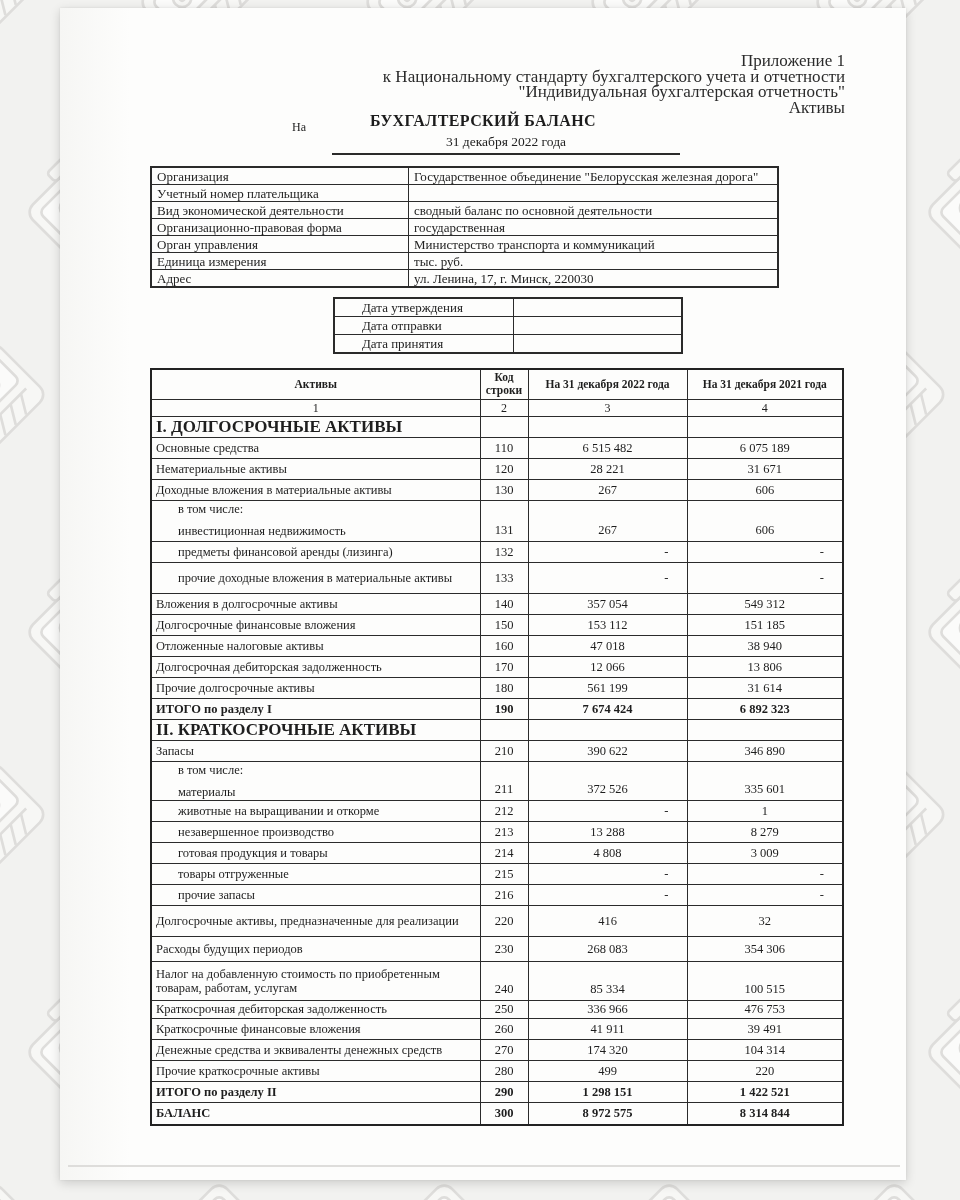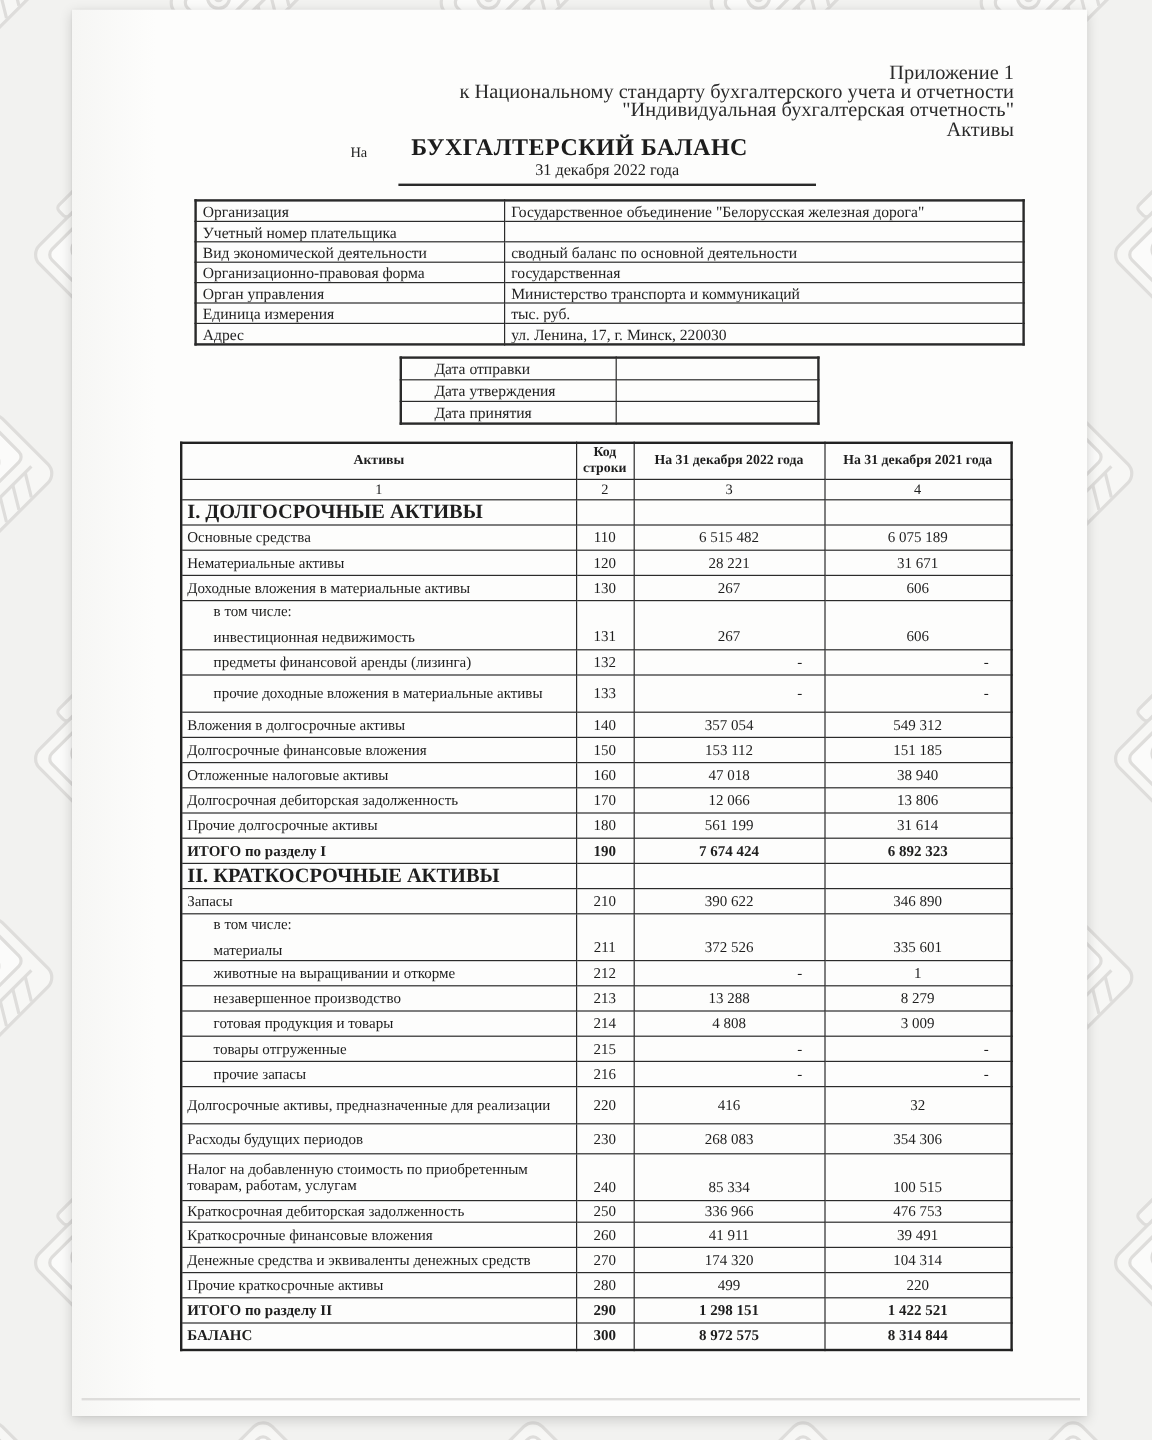--- a/index.html
+++ b/index.html
@@ -17,30 +17,30 @@
     background:linear-gradient(90deg,#f6f6f4 0px,#fdfdfc 70px,#fdfdfc 100%);
     box-shadow:0 3px 10px rgba(0,0,0,0.16), 0 0 2px rgba(0,0,0,0.08);
     color:#222;
   }
   .appendix{
     position:absolute;top:45px;right:61px;text-align:right;
     font-size:17px;line-height:15.5px;color:#2b2b2b;
   }
   .doc-title{
     position:absolute;top:104px;left:0;width:100%;text-align:center;
-    font-weight:bold;font-size:20px;letter-spacing:0.4px;color:#1c1c1c;
+    font-weight:bold;font-size:16px;letter-spacing:0.4px;color:#1c1c1c;
   }
   .date-prefix{position:absolute;top:112px;left:232px;font-size:12px;}
   .date-underline{
     position:absolute;top:122px;left:272px;width:348px;height:23px;
     border-bottom:2px solid #2a2a2a;text-align:center;font-size:13.5px;line-height:23px;
   }
   
   table{border-collapse:collapse;}
-  .org-table{position:absolute;left:102px;top:158px;width:692px;border:2px solid #2a2a2a;table-layout:fixed;}
+  .org-table{position:absolute;left:90px;top:158px;width:629px;border:2px solid #2a2a2a;table-layout:fixed;}
   .org-table td{border:1px solid #2b2b2b;height:16px;font-size:13px;line-height:15px;padding:0 5px;white-space:nowrap;overflow:hidden;color:#232323;}
   .org-table td.lbl{width:246px;}
   .dates-table{position:absolute;left:273px;top:289px;width:350px;border:2px solid #2a2a2a;table-layout:fixed;}
   .dates-table td{border:1px solid #2b2b2b;height:17px;font-size:13px;line-height:16px;padding:0 4px;color:#232323;}
   .dates-table td.lbl{width:147px;padding-left:27px;}
   
   .main-table{position:absolute;left:90px;top:360px;width:692px;border:2px solid #222;table-layout:fixed;color:#1e1e1e;}
   .main-table td{border:1px solid #2b2b2b;font-size:12.5px;line-height:14.5px;padding:1px 4px;overflow:hidden;vertical-align:middle;}
   .main-table td.code,.main-table td.num{text-align:center;padding:1px 2px;}
   .main-table td.dash{text-align:right;padding-right:18px;}
@@ -225,25 +225,25 @@
       <tr>
           <td class="lbl">Адрес</td>
           <td>ул. Ленина, 17, г. Минск, 220030</td>
         </tr>
     </tbody>
   </table>
 
   <table class="dates-table">
     <tbody>
       <tr>
+          <td class="lbl">Дата утверждения</td>
+          <td></td>
+        </tr>
+      <tr>
           <td class="lbl">Дата отправки</td>
-          <td></td>
-        </tr>
-      <tr>
-          <td class="lbl">Дата утверждения</td>
           <td></td>
         </tr>
       <tr>
           <td class="lbl">Дата принятия</td>
           <td></td>
         </tr>
     </tbody>
   </table>
 
   <table class="main-table">

